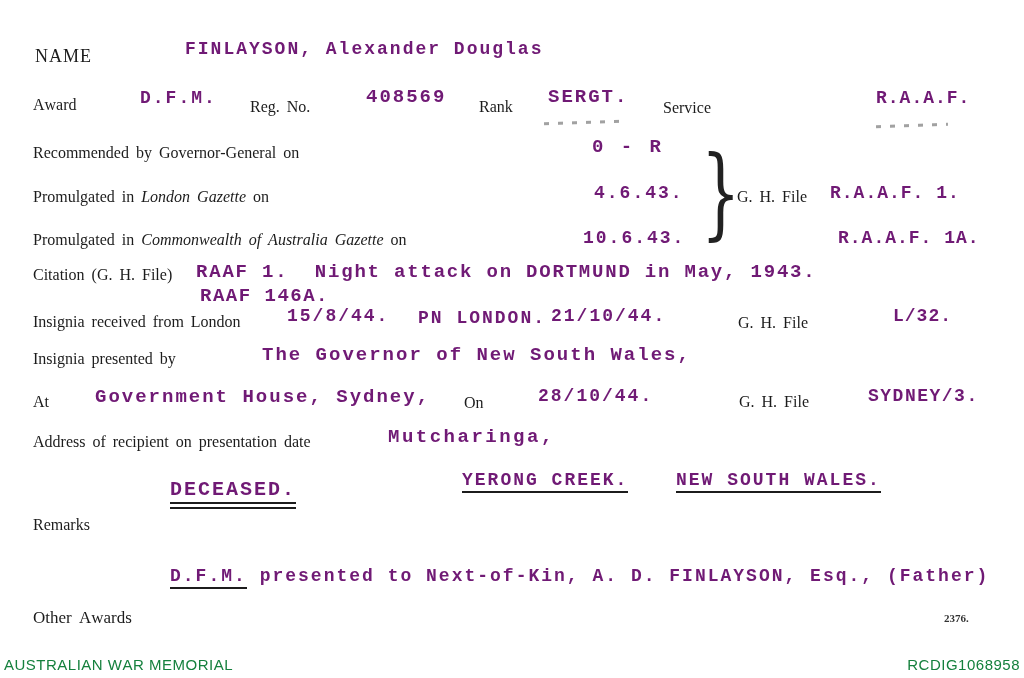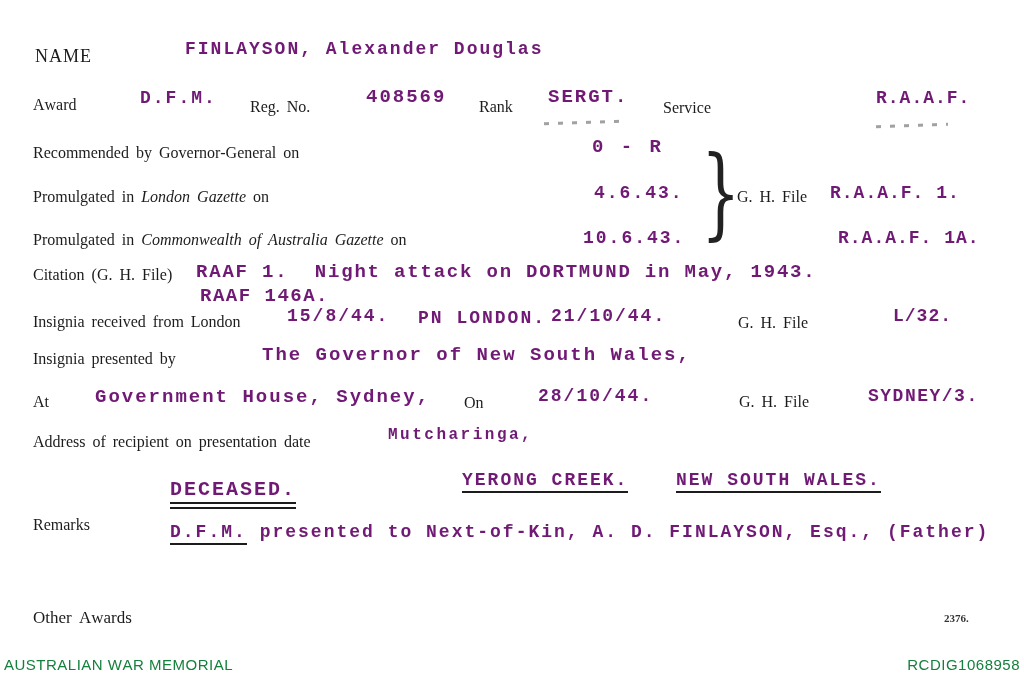--- a/index.html
+++ b/index.html
@@ -119,27 +119,27 @@
   <span class="typed" style="left:262px; top:344px; font-size:19px;">The Governor of New South Wales,</span>
 
   <span class="label" style="left:33px; top:393px;">At</span>
   <span class="typed" style="left:95px; top:386px; font-size:19px;">Government House, Sydney,</span>
   <span class="label" style="left:464px; top:394px;">On</span>
   <span class="typed" style="left:538px; top:386px;">28/10/44.</span>
   <span class="label" style="left:739px; top:393px;">G. H. File</span>
   <span class="typed" style="left:868px; top:386px; letter-spacing:1.5px;">SYDNEY/3.</span>
 
   <span class="label" style="left:33px; top:433px;">Address of recipient on presentation date</span>
-  <span class="typed" style="left:388px; top:426px; font-size:16px; letter-spacing:2.5px;">Mutcharinga,</span>
+  <span class="typed" style="left:388px; top:426px; font-size:19px; letter-spacing:2.5px;">Mutcharinga,</span>
   <span class="typed u" style="left:462px; top:470px;">YERONG CREEK.</span>
   <span class="typed u" style="left:676px; top:470px;">NEW SOUTH WALES.</span>
 
   <span class="label" style="left:33px; top:516px;">Remarks</span>
   <span class="typed dbl-outer" style="left:170px; top:478px; font-size:20px;"><span class="dbl-inner">DECEASED.</span></span>
-  <span class="typed" style="left:170px; top:522px;"><span class="u">D.F.M.</span> <span>presented to Next-of-Kin, A. D. FINLAYSON, Esq., (Father)</span></span>
+  <span class="typed" style="left:170px; top:566px;"><span class="u">D.F.M.</span> <span>presented to Next-of-Kin, A. D. FINLAYSON, Esq., (Father)</span></span>
 
   <span class="label" style="left:33px; top:608px; font-size:17px;">Other Awards</span>
   <span class="pagenum" style="left:944px; top:612px;">2376.</span>
 
   <div class="footer">
     <span>AUSTRALIAN WAR MEMORIAL</span>
     <span>RCDIG1068958</span>
   </div>
 
 </div>

